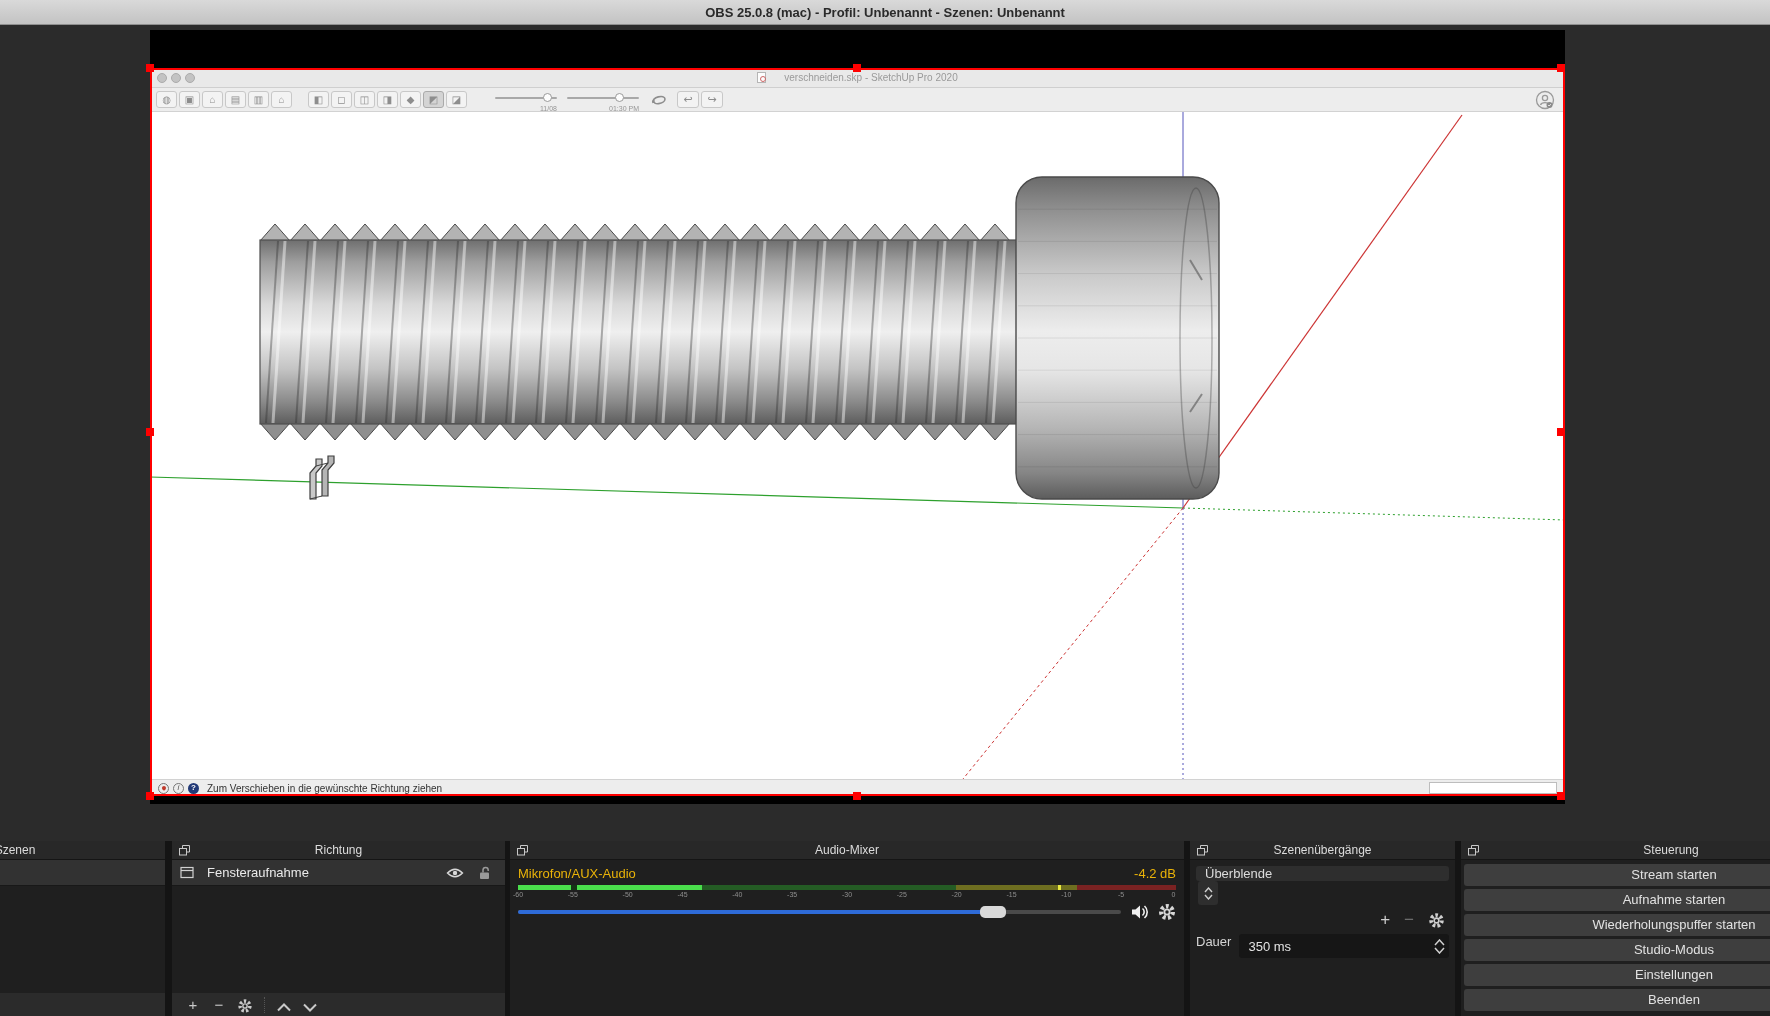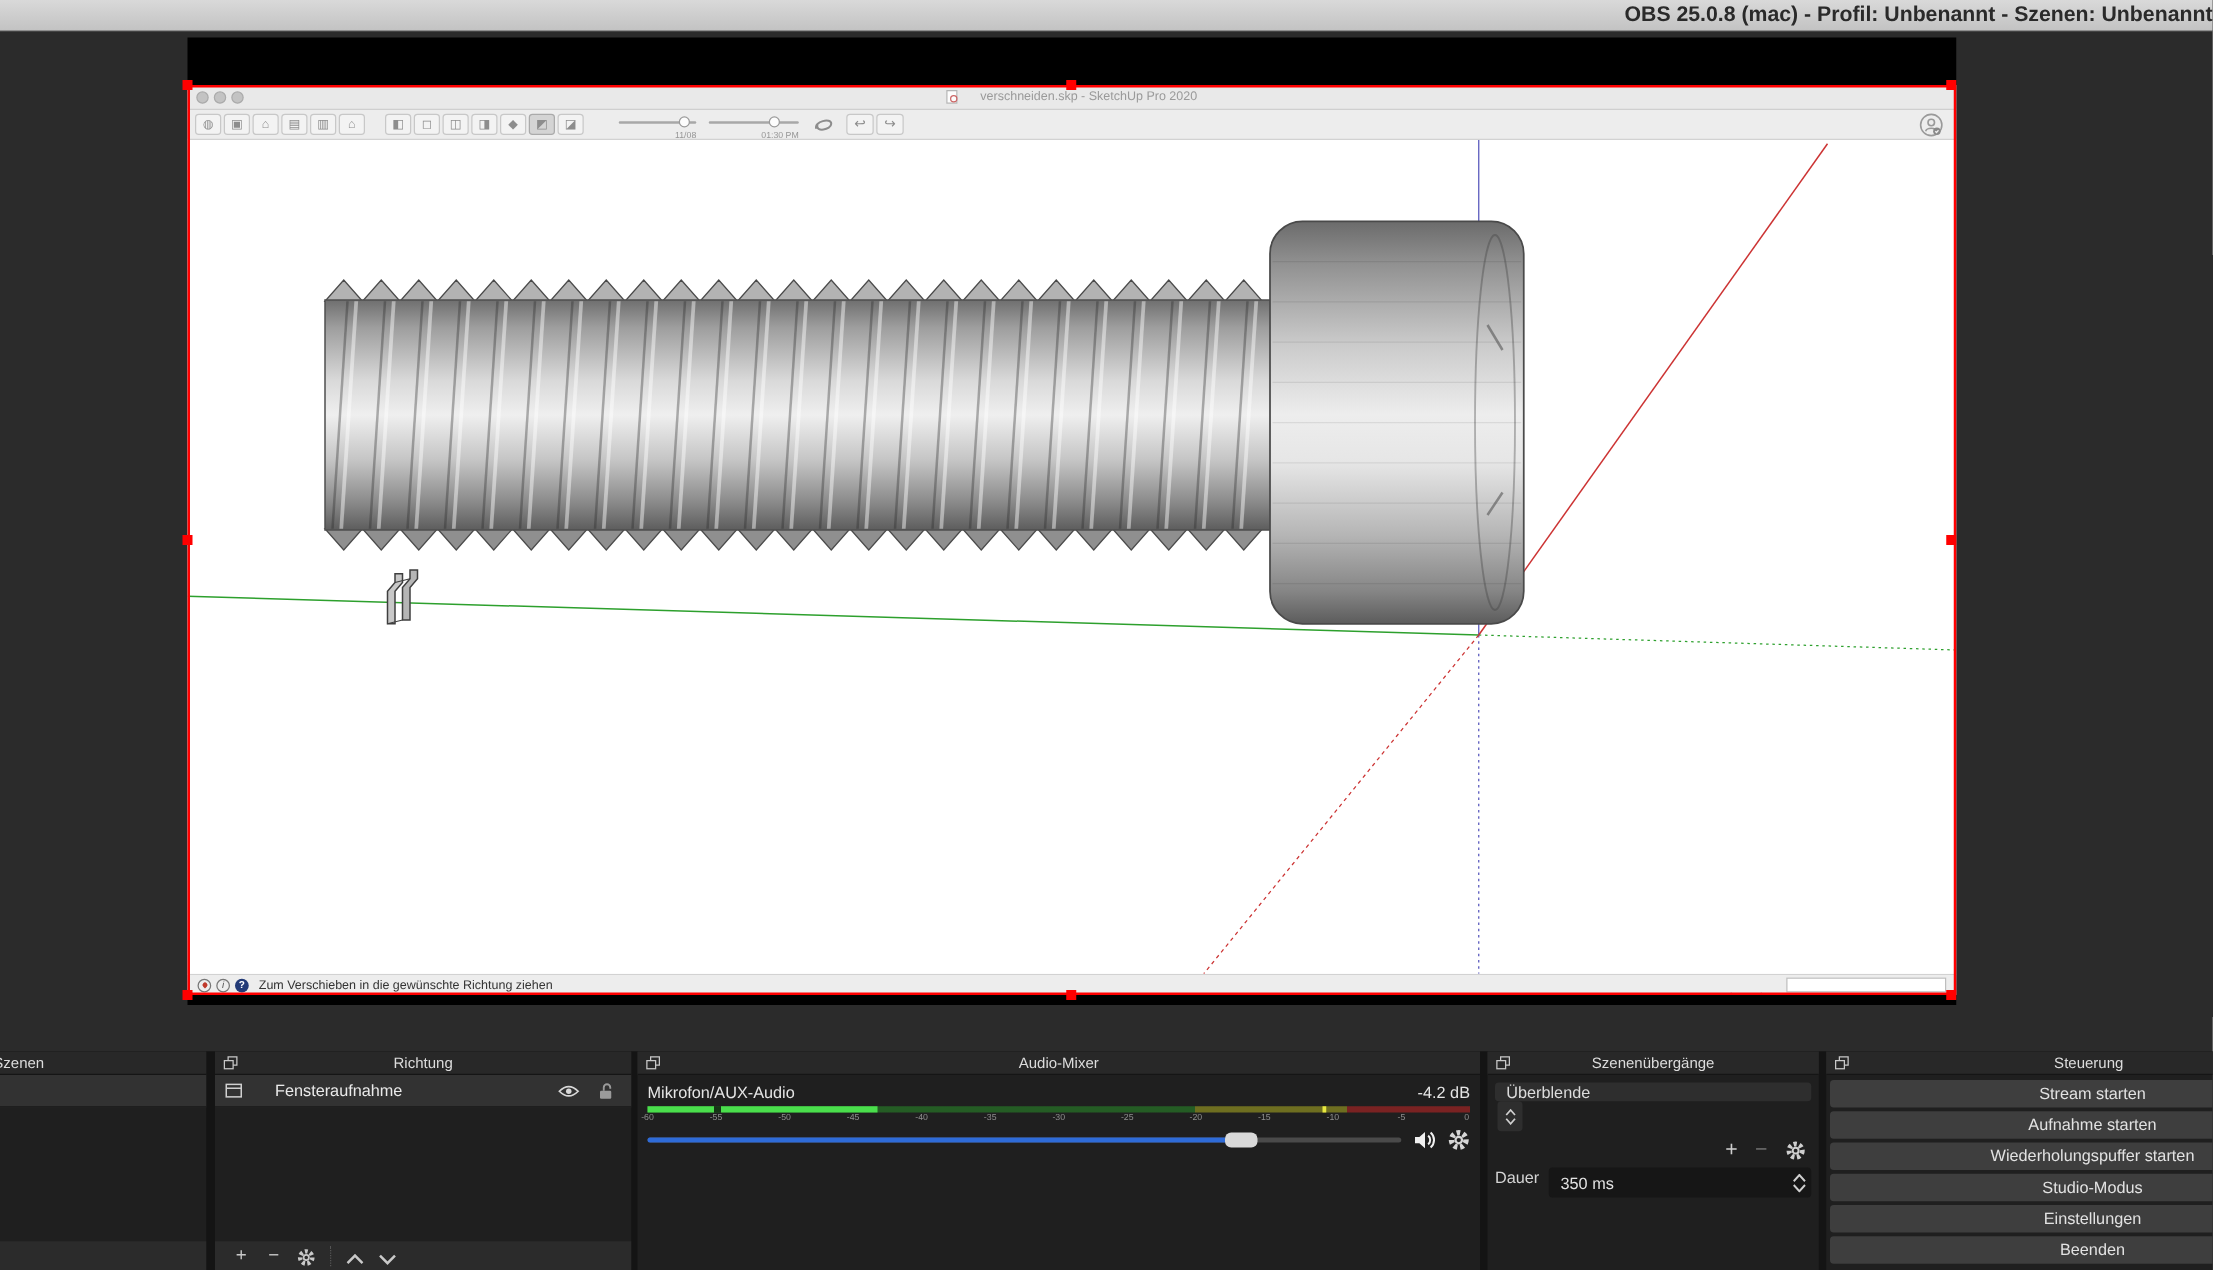--- a/index.html
+++ b/index.html
@@ -2,22 +2,22 @@
 <html><head>
 <meta charset="utf-8">
 <style>
   * { margin:0; padding:0; box-sizing:border-box; }
   html,body { width:1770px; height:1016px; overflow:hidden; background:#2b2b2b;
     font-family:"Liberation Sans", sans-serif; }
 
   
   .obs-titlebar { position:absolute; left:0; top:0; width:1770px; height:25px;
     background:linear-gradient(#d9d9d9,#c3c3c3); border-bottom:1px solid #8f8f8f;
-    display:flex; align-items:center; justify-content:flex-end;
-    font-size:17px; font-weight:bold; color:#2a2a2a; }
+    display:flex; align-items:center; justify-content:center;
+    font-size:13px; font-weight:bold; color:#2a2a2a; }
 
   
   .canvas { position:absolute; left:150px; top:30px; width:1415px; height:774px; background:#000; }
 
   
   .su-window { position:absolute; left:0; top:38px; width:1415px; height:728px; background:#fff; overflow:hidden; }
   .su-titlebar { height:20px; background:#e9e9e9; border-bottom:1px solid #cfcfcf;
     display:flex; align-items:center; position:relative; }
   .tl { width:10px; height:10px; border-radius:50%; background:#c3c3c3; border:1px solid #ababab; margin-left:7px; }
   .su-title-wrap { position:absolute; left:0; right:0; top:0; bottom:0;
@@ -74,21 +74,21 @@
 
   .row-selected { height:26px; background:#323232; display:flex; align-items:center;
     font-size:13px; color:#eaeaea; border-bottom:1px solid #181818; }
   .panel-toolbar { position:absolute; left:0; right:0; bottom:0; height:23px; background:#2b2b2b;
     display:flex; align-items:center; padding-left:8px; color:#c9c9c9; }
   .pt-btn { width:26px; font-size:15px; text-align:center; color:#c9c9c9; line-height:20px; }
   .pt-sep { width:1px; height:16px; border-left:1px dotted #555; margin:0 6px; }
 
   
   .mixer-body { padding:6px 8px 0 8px; }
-  .mix-titlerow { display:flex; justify-content:space-between; font-size:13px; color:#e5e5e5; height:17px; }
+  .mix-titlerow { display:flex; justify-content:space-between; font-size:13px; color:#eab308; height:17px; }
   .meter { position:relative; margin-top:2px; height:5px; background:
     linear-gradient(90deg,#245c24 0%,#245c24 66.6%,#6e6e20 66.6%,#6e6e20 85%,#7a2222 85%,#7a2222 100%); }
   .meter-fill { position:absolute; left:0; top:0; bottom:0; background:
     linear-gradient(90deg,#4ade4c 0%,#4ade4c 29%,#153515 29%,#153515 32%,#4ade4c 32%,#4ade4c 100%); }
   .meter-peak { position:absolute; top:0; bottom:0; width:3px; background:#e8e840; }
   .ticks { position:relative; height:10px; margin-top:1px; }
   .tick { position:absolute; top:0; transform:translateX(-50%); font-size:7px; color:#8f8f8f; }
   .vol-row { display:flex; align-items:center; margin-top:3px; height:16px; }
   .vol-slider { position:relative; flex:1; height:16px; }
   .vol-track { position:absolute; left:0; right:0; top:6px; height:4px; background:#4a4a4a; border-radius:2px; }
@@ -338,21 +338,21 @@
         <rect x="1.5" y="4.5" width="7" height="6.5" fill="none" stroke="#c8c8c8"></rect>
         <path d="M4.5,4.5 V1.5 H11.5 V8 H8.5" fill="none" stroke="#c8c8c8"></path>
       </svg>
       <span class="ph-title">Richtung</span>
     </div>
     <div class="row-selected" style="padding-left:8px">
       <svg class="icon" width="15" height="13" viewBox="0 0 15 13">
         <rect x="1" y="1.5" width="12" height="10" fill="none" stroke="#d0d0d0" stroke-width="1.2"></rect>
         <line x1="1" y1="4.5" x2="13" y2="4.5" stroke="#d0d0d0" stroke-width="1.2"></line>
       </svg>
-      <span style="margin-left:25px;flex:1">Fensteraufnahme</span>
+      <span style="margin-left:12px;flex:1">Fensteraufnahme</span>
       <svg class="icon" width="18" height="12" viewBox="0 0 18 12" style="margin-right:14px">
         <path d="M1.5,6 Q9,-1.5 16.5,6 Q9,13.5 1.5,6 Z" fill="none" stroke="#d8d8d8" stroke-width="1.4"></path>
         <circle cx="9" cy="6" r="2.2" fill="#d8d8d8"></circle>
       </svg>
       <svg class="icon" width="13" height="14" viewBox="0 0 13 14" style="margin-right:14px">
         <rect x="2" y="6.5" width="9" height="6.5" rx="1" fill="#9a9a9a"></rect>
         <path d="M5,6.5 V4 A2.6,2.6 0 0 1 10.2,4 V5" fill="none" stroke="#9a9a9a" stroke-width="1.5"></path>
       </svg>
     </div>
     <div class="panel-toolbar">

